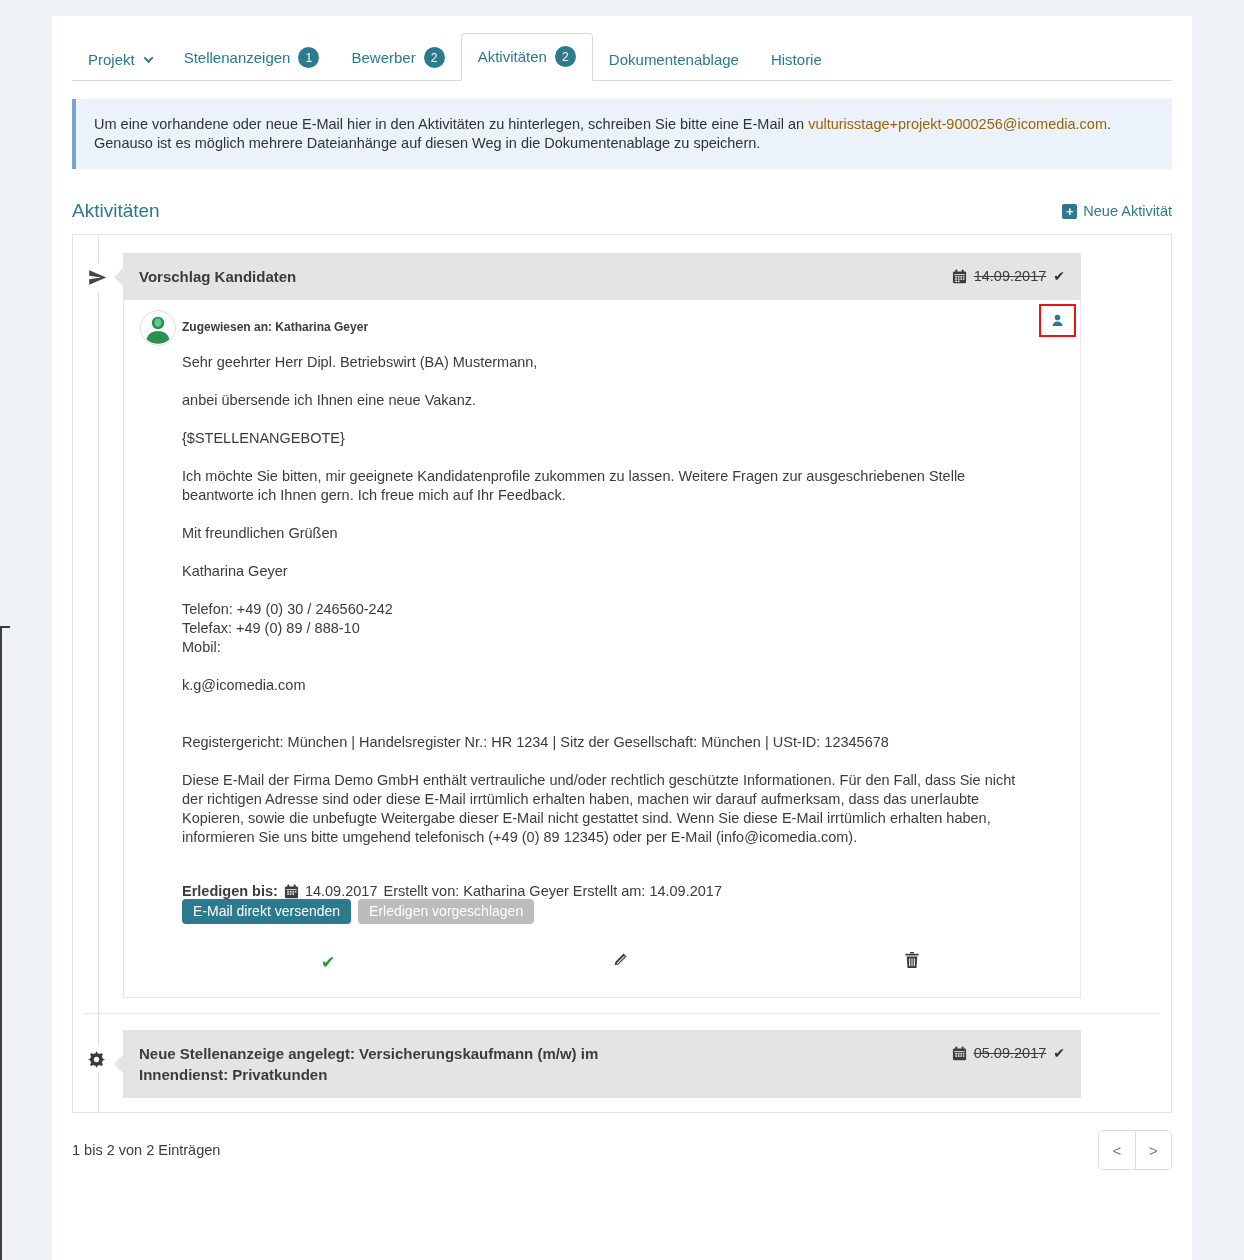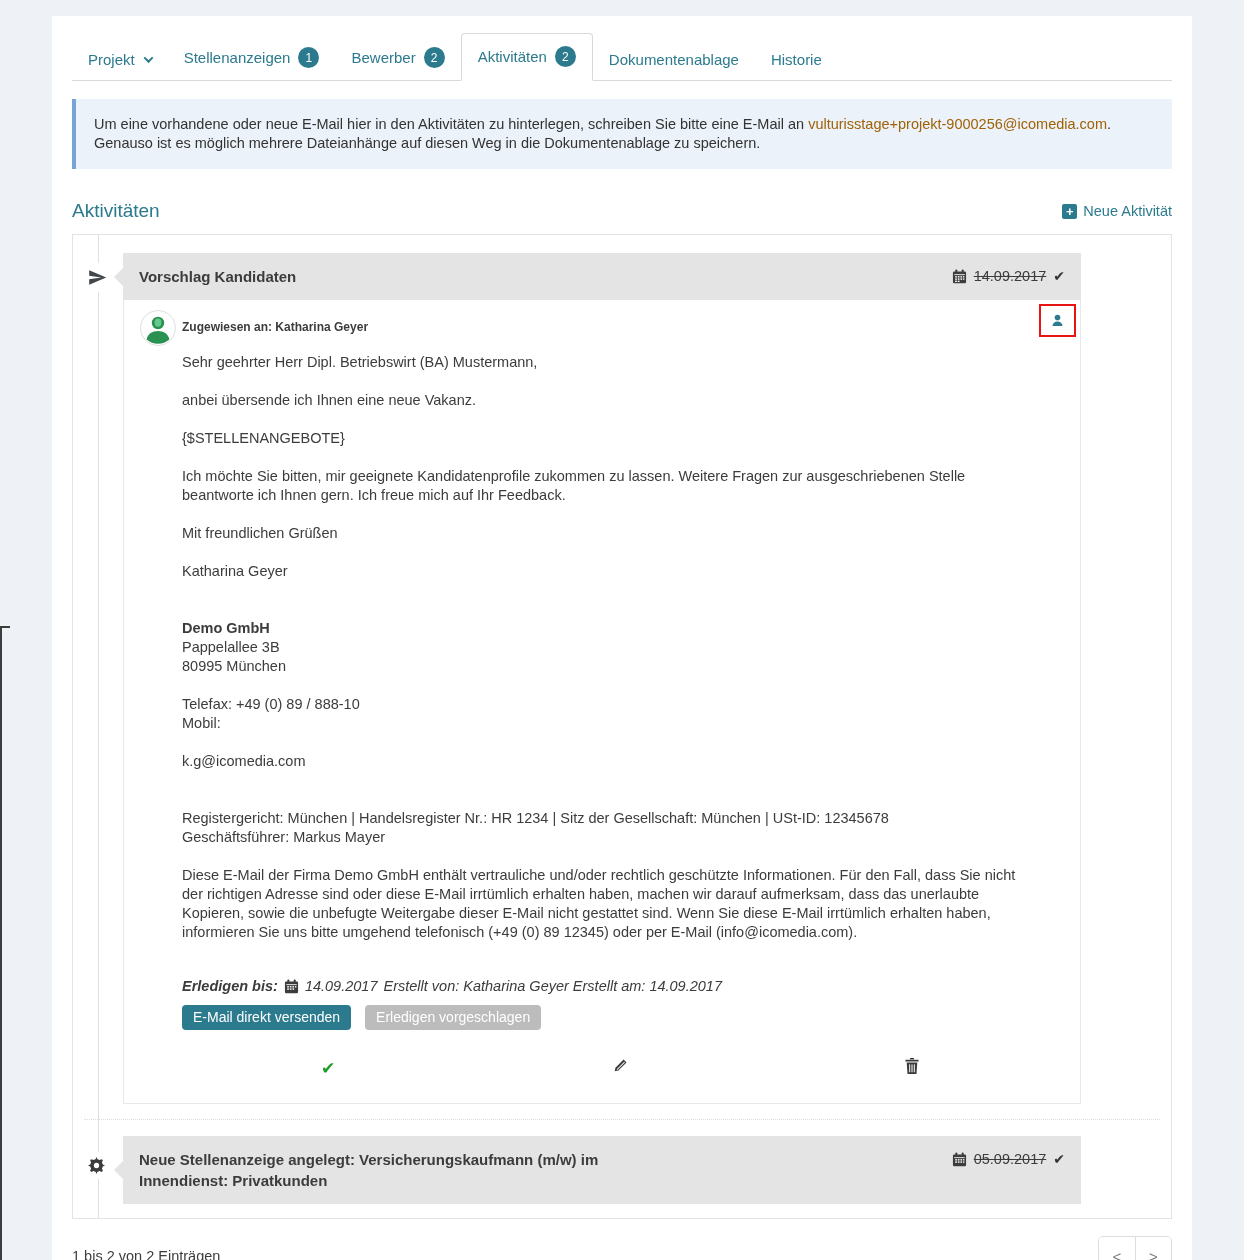--- a/index.html
+++ b/index.html
@@ -46,22 +46,22 @@
   
   .act-body { position:relative; border:1px solid #e8e8e8; border-top:none; padding:12px 22px 24px 58px; background:#fff; }
   .avatar { position:absolute; left:16px; top:10px; }
   .assigned { font-weight:bold; font-size:12px; margin-top:8px; }
   .assignee-btn { position:absolute; top:4px; right:4px; width:37px; height:33px; border:2px solid #e81414; background:#fff;
     display:flex; align-items:center; justify-content:center; cursor:pointer; }
   .para { margin-top:19px; font-size:14.5px; line-height:19px; max-width:852px; }
   .gap2 { margin-top:38px; }
   .sig-line { font-size:14.5px; line-height:19px; }
   .bold { font-weight:bold; }
-  .meta-row { margin-top:36px; font-size:14.5px; display:flex; align-items:center; gap:6px; flex-wrap:wrap;font-style:italic; }
-  .badges { margin-top:11px; display:flex; gap:14px; }
+  .meta-row { margin-top:36px; font-size:14.5px; display:flex; align-items:center; gap:6px; flex-wrap:wrap; }
+  .badges { display:flex; gap:7px; }
   .badge { padding:4px 11px 5px; border-radius:4px; color:#fff; font-size:14px; }
   .badge.teal { background:#2b7a8e; }
   .badge.gray { background:#bcbcbc; }
   .actions { display:flex; margin-top:28px; }
   .action { flex:1; text-align:center; cursor:pointer; }
   .check-green { color:#1f9d28; font-size:17px; }
 
   .dotted-sep { border-top:1px dotted #ddd; margin:15px 11px 16px; }
 
   
@@ -176,34 +176,29 @@
 
           <div class="assigned">Zugewiesen an: Katharina Geyer</div>
 
           <p class="para">Sehr geehrter Herr Dipl. Betriebswirt (BA) Mustermann,</p>
           <p class="para">anbei übersende ich Ihnen eine neue Vakanz.</p>
           <p class="para">{$STELLENANGEBOTE}</p>
           <p class="para">Ich möchte Sie bitten, mir geeignete Kandidatenprofile zukommen zu lassen. Weitere Fragen zur ausgeschriebenen Stelle beantworte ich Ihnen gern. Ich freue mich auf Ihr Feedback.</p>
           <p class="para">Mit freundlichen Grüßen</p>
           <p class="para">Katharina Geyer</p>
 
-          <div class="para gap2">
-            <div class="sig-line bold">Demo GmbH</div>
-            <div class="sig-line">Pappelallee 3B</div>
-            <div class="sig-line">80995 München</div>
-          </div>
           <div class="para">
+            <div class="sig-line">Telefon: +49 (0) 30 / 246560-242</div>
             <div class="sig-line">Telefax: +49 (0) 89 / 888-10</div>
             <div class="sig-line">Mobil:</div>
           </div>
           <p class="para">k.g@icomedia.com</p>
 
           <div class="para gap2">
             <div class="sig-line">Registergericht: München | Handelsregister Nr.: HR 1234 | Sitz der Gesellschaft: München | USt-ID: 12345678</div>
-            <div class="sig-line">Geschäftsführer: Markus Mayer</div>
           </div>
 
           <p class="para">Diese E-Mail der Firma Demo GmbH enthält vertrauliche und/oder rechtlich geschützte Informationen. Für den Fall, dass Sie nicht der richtigen Adresse sind oder diese E-Mail irrtümlich erhalten haben, machen wir darauf aufmerksam, dass das unerlaubte Kopieren, sowie die unbefugte Weitergabe dieser E-Mail nicht gestattet sind. Wenn Sie diese E-Mail irrtümlich erhalten haben, informieren Sie uns bitte umgehend telefonisch (+49 (0) 89 12345) oder per E-Mail (info@icomedia.com).</p>
 
           <div class="meta-row">
             <span class="bold">Erledigen bis:</span>
             <span>
               <svg viewBox="0 0 16 16" width="15" height="15">
                   <rect x="1" y="2.6" width="14" height="12.6" rx="1.4" fill="#3c3c3c"></rect>
                   <rect x="3.6" y="0.4" width="2" height="4" rx="0.8" fill="#3c3c3c"></rect>

